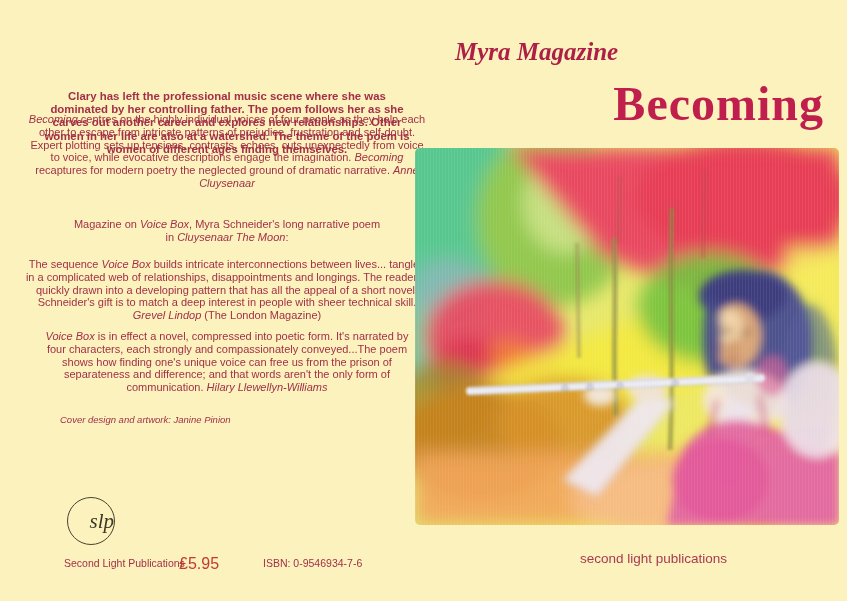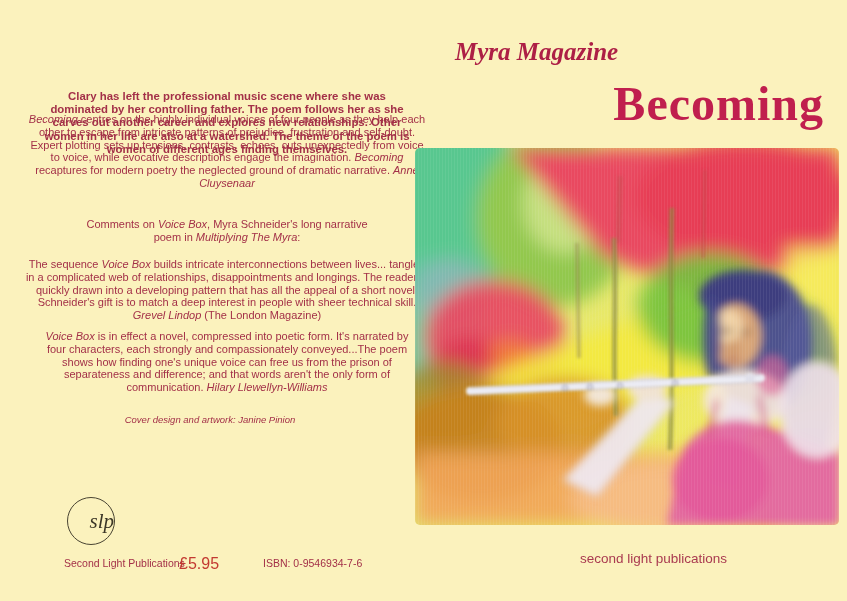--- a/index.html
+++ b/index.html
@@ -14,42 +14,42 @@
   .bold{font-weight:bold;font-size:11.4px;margin-top:48px;}
   .it{font-style:italic;}
   .serif{font-family:"Liberation Serif","DejaVu Serif",serif;}
   #author{left:455px;top:38px;font-style:italic;font-weight:bold;font-size:25px;color:var(--author_text,#AD1F45);}
   #title{right:23px;top:76px;font-weight:bold;font-size:48px;letter-spacing:1px;color:var(--title_text,#C01F4E);}
   #blurb{left:40px;top:42px;width:374px;}
   #quote1{left:28px;top:113px;width:398px;}
   #comments-heading{left:72px;top:218px;width:310px;}
   #quote2{left:25px;top:258px;width:404px;}
   #quote3{left:35px;top:330px;width:384px;}
-  #credit{left:60px;top:414px;width:300px;font-size:9.5px;font-style:italic;text-align:center;}
+  #credit{left:60px;top:414px;width:300px;font-size:9.5px;font-style:italic;}
   #logo{left:67px;top:497px;width:46px;height:46px;border:1.6px solid var(--logo_outline,#494432);
         border-radius:50%;display:flex;align-items:center;justify-content:flex-end;
         font-family:"Liberation Serif","DejaVu Serif",serif;font-style:italic;font-size:21px;
         color:var(--logo_text_color,#3B3626);}
   #back-publisher{left:64px;top:557px;font-size:10.5px;}
   #price{left:179px;top:555px;font-size:16px;color:var(--price_text,#C33A31);}
   #isbn{left:263px;top:557px;font-size:10.5px;}
   #front-publisher{left:580px;top:551px;font-size:13.5px;color:var(--front_publisher_text,#A93A50);}
   #painting{left:415px;top:148px;width:424px;height:377px;border-radius:5px;overflow:hidden;}
   #painting svg{display:block;}
   #paper-texture{left:415px;top:148px;width:424px;height:377px;border-radius:5px;pointer-events:none;
     background:repeating-linear-gradient(90deg,rgba(255,255,255,.07) 0 1px,rgba(255,255,255,0) 1px 3px);}
 </style>
 </head>
 <body>
 
 <div class="abs para bold" id="blurb"><span>Clary has left the professional music scene where she was dominated by her controlling father. The poem follows her as she carves out another career and explores new relationships. Other women in her life are also at a watershed. The theme of the poem is women of different ages finding themselves.</span></div>
 
 <div class="abs para" id="quote1"><span class="it">Becoming</span><span> centres on the highly individual voices of four people as they help each other to escape from intricate patterns of prejudice, frustration and self-doubt. Expert plotting sets up tensions, contrasts, echoes, cuts unexpectedly from voice to voice, while evocative descriptions engage the imagination. </span><span class="it">Becoming</span><span> recaptures for modern poetry the neglected ground of dramatic narrative.  </span><span class="it">Anne Cluysenaar</span></div>
 
-<div class="abs para" id="comments-heading"><span>Comments on </span><span class="it">Voice Box</span><span>, Myra Schneider's long narrative poem in </span><span class="it">Multiplying The Myra</span><span>:</span></div>
+<div class="abs para" id="comments-heading"><span>Magazine on </span><span class="it">Voice Box</span><span>, Myra Schneider's long narrative poem in </span><span class="it">Cluysenaar The Moon</span><span>:</span></div>
 
 <div class="abs para" id="quote2"><span>The sequence </span><span class="it">Voice Box</span><span> builds intricate interconnections between lives... tangled in a complicated web of relationships, disappointments and longings. The reader is quickly drawn into a developing pattern that has all the appeal of a short novel. Schneider's gift is to match a deep interest in people with sheer technical skill.  </span><span class="it">Grevel Lindop</span><span> (The London Magazine)</span></div>
 
 <div class="abs para" id="quote3"><span class="it">Voice Box</span><span> is in effect a novel, compressed into poetic form. It's narrated by four characters, each strongly and compassionately conveyed...The poem shows how finding one's unique voice can free us from the prison of separateness and difference; and that words aren't the only form of communication.  </span><span class="it">Hilary Llewellyn-Williams</span></div>
 
 <div class="abs" id="credit"><span class="it">Cover design and artwork: Janine Pinion</span></div>
 
 <div class="abs" id="logo">
   <span>slp</span>
 </div>

